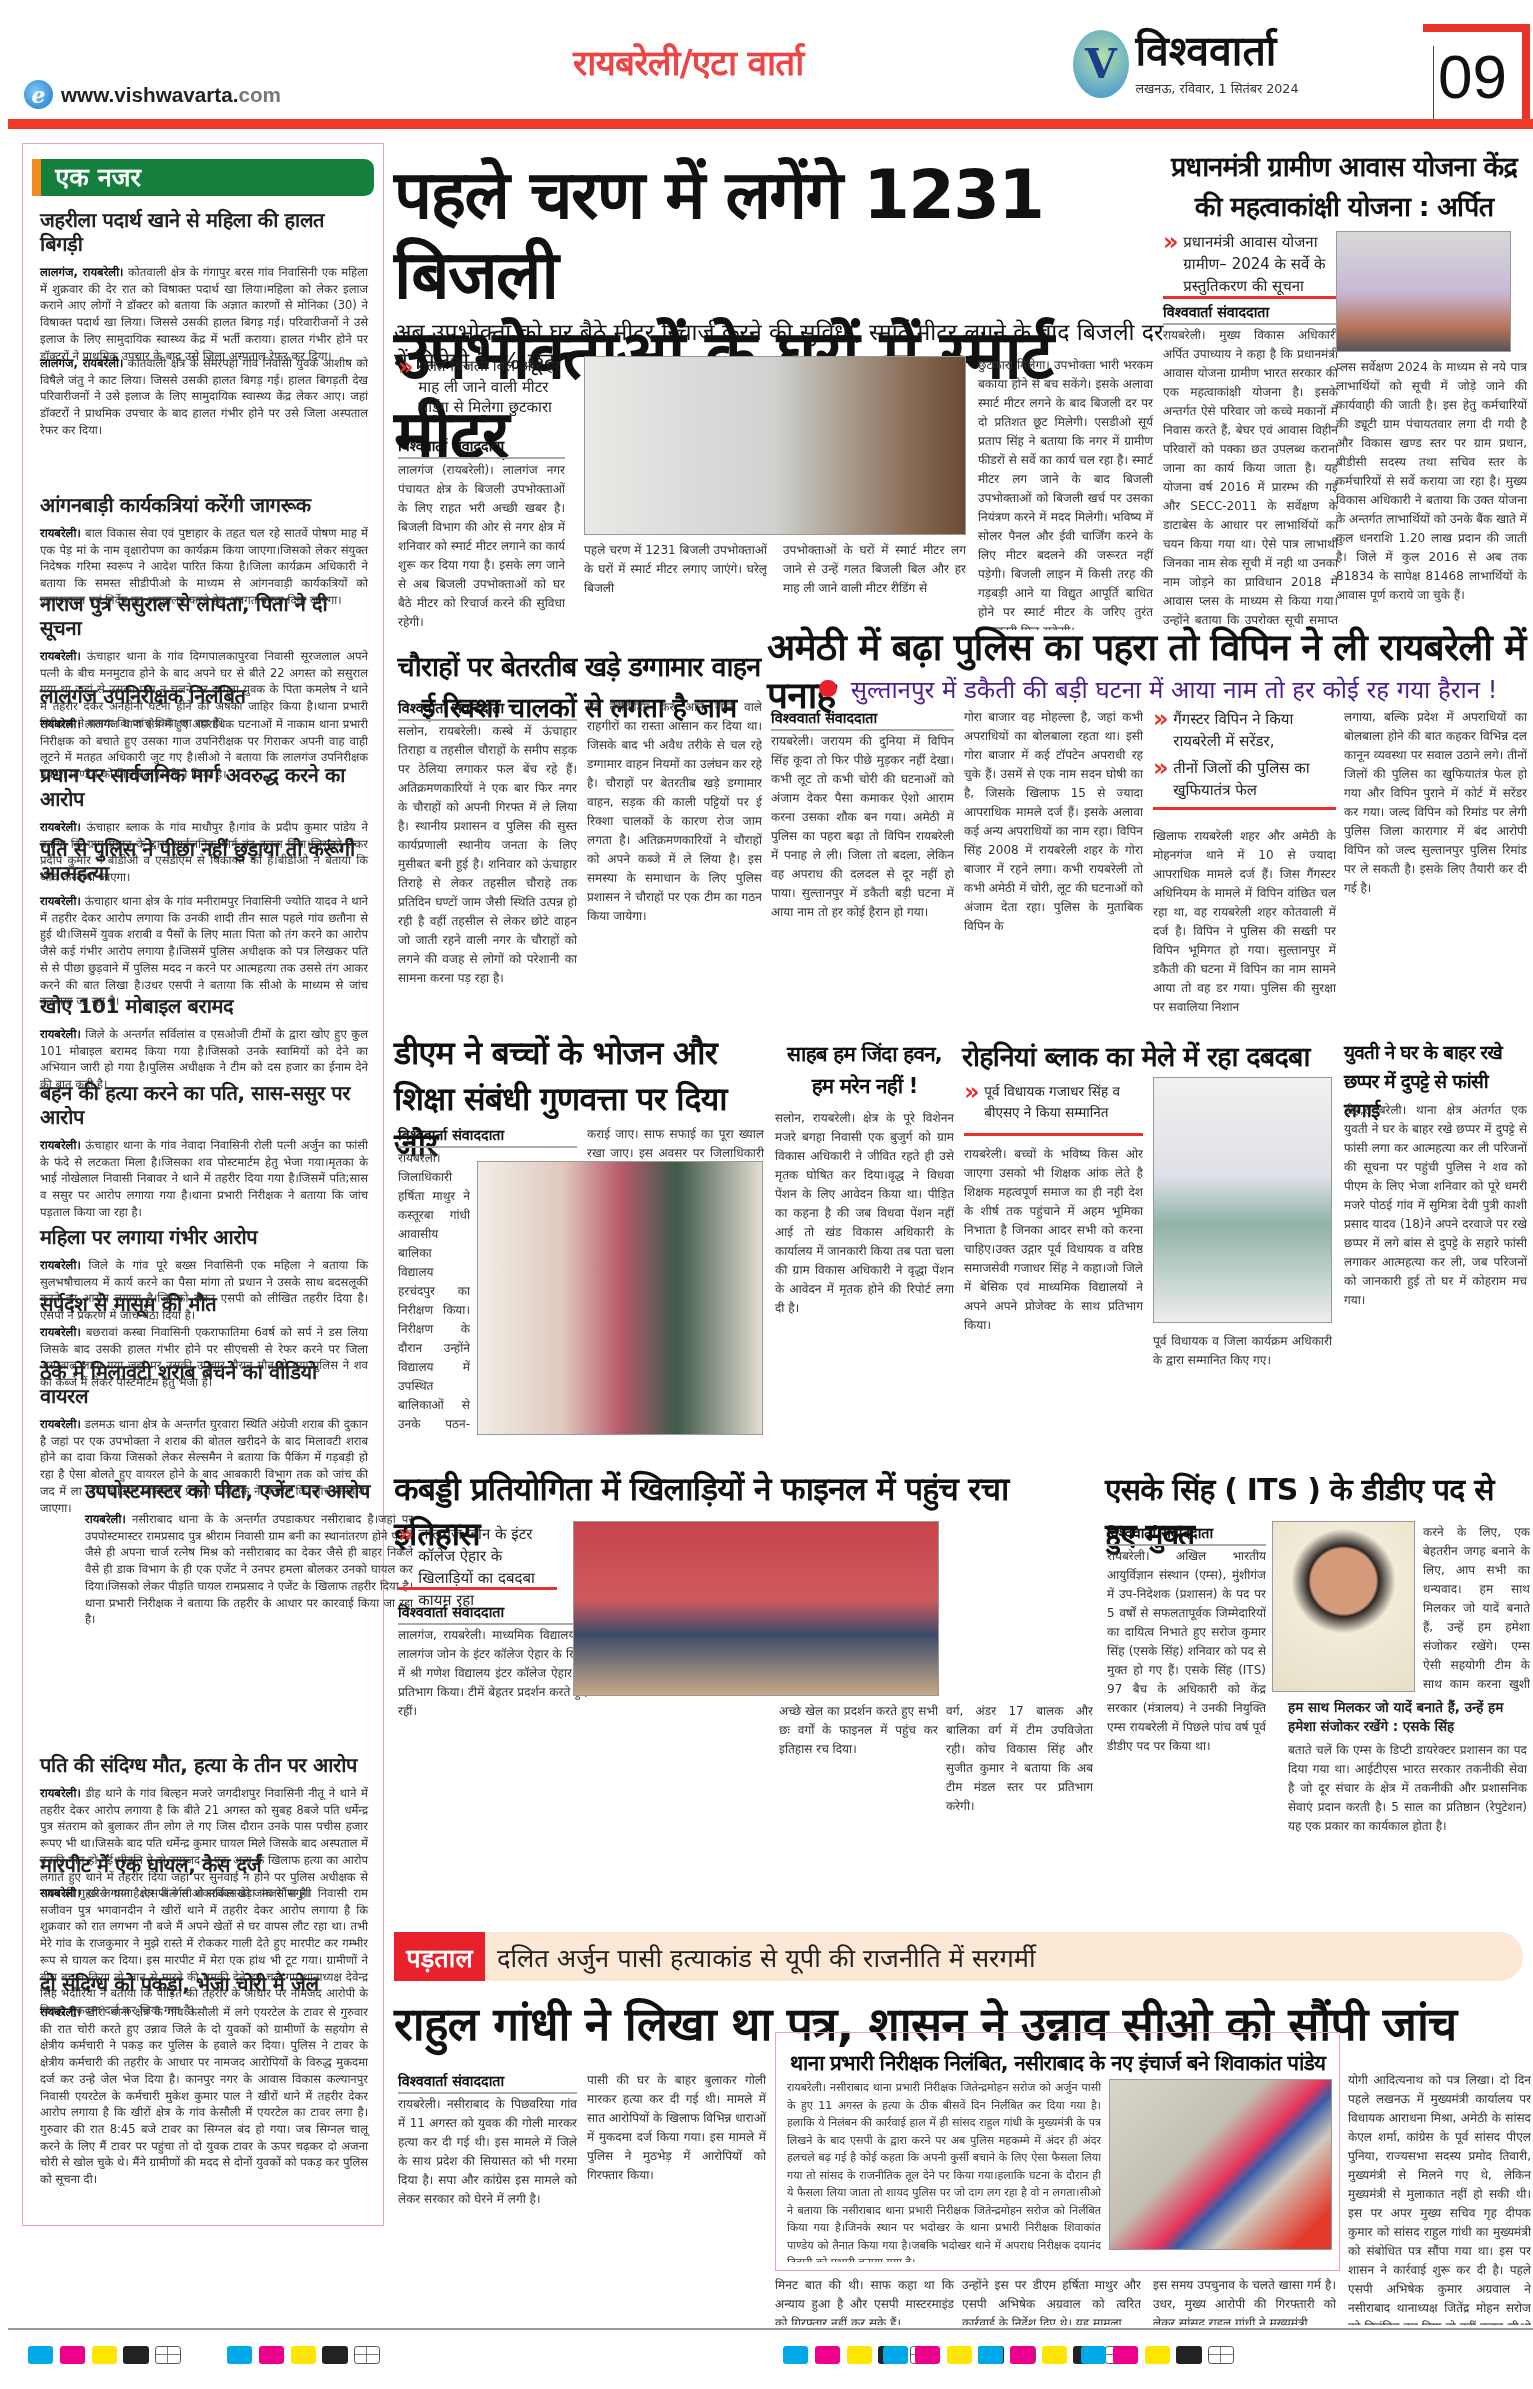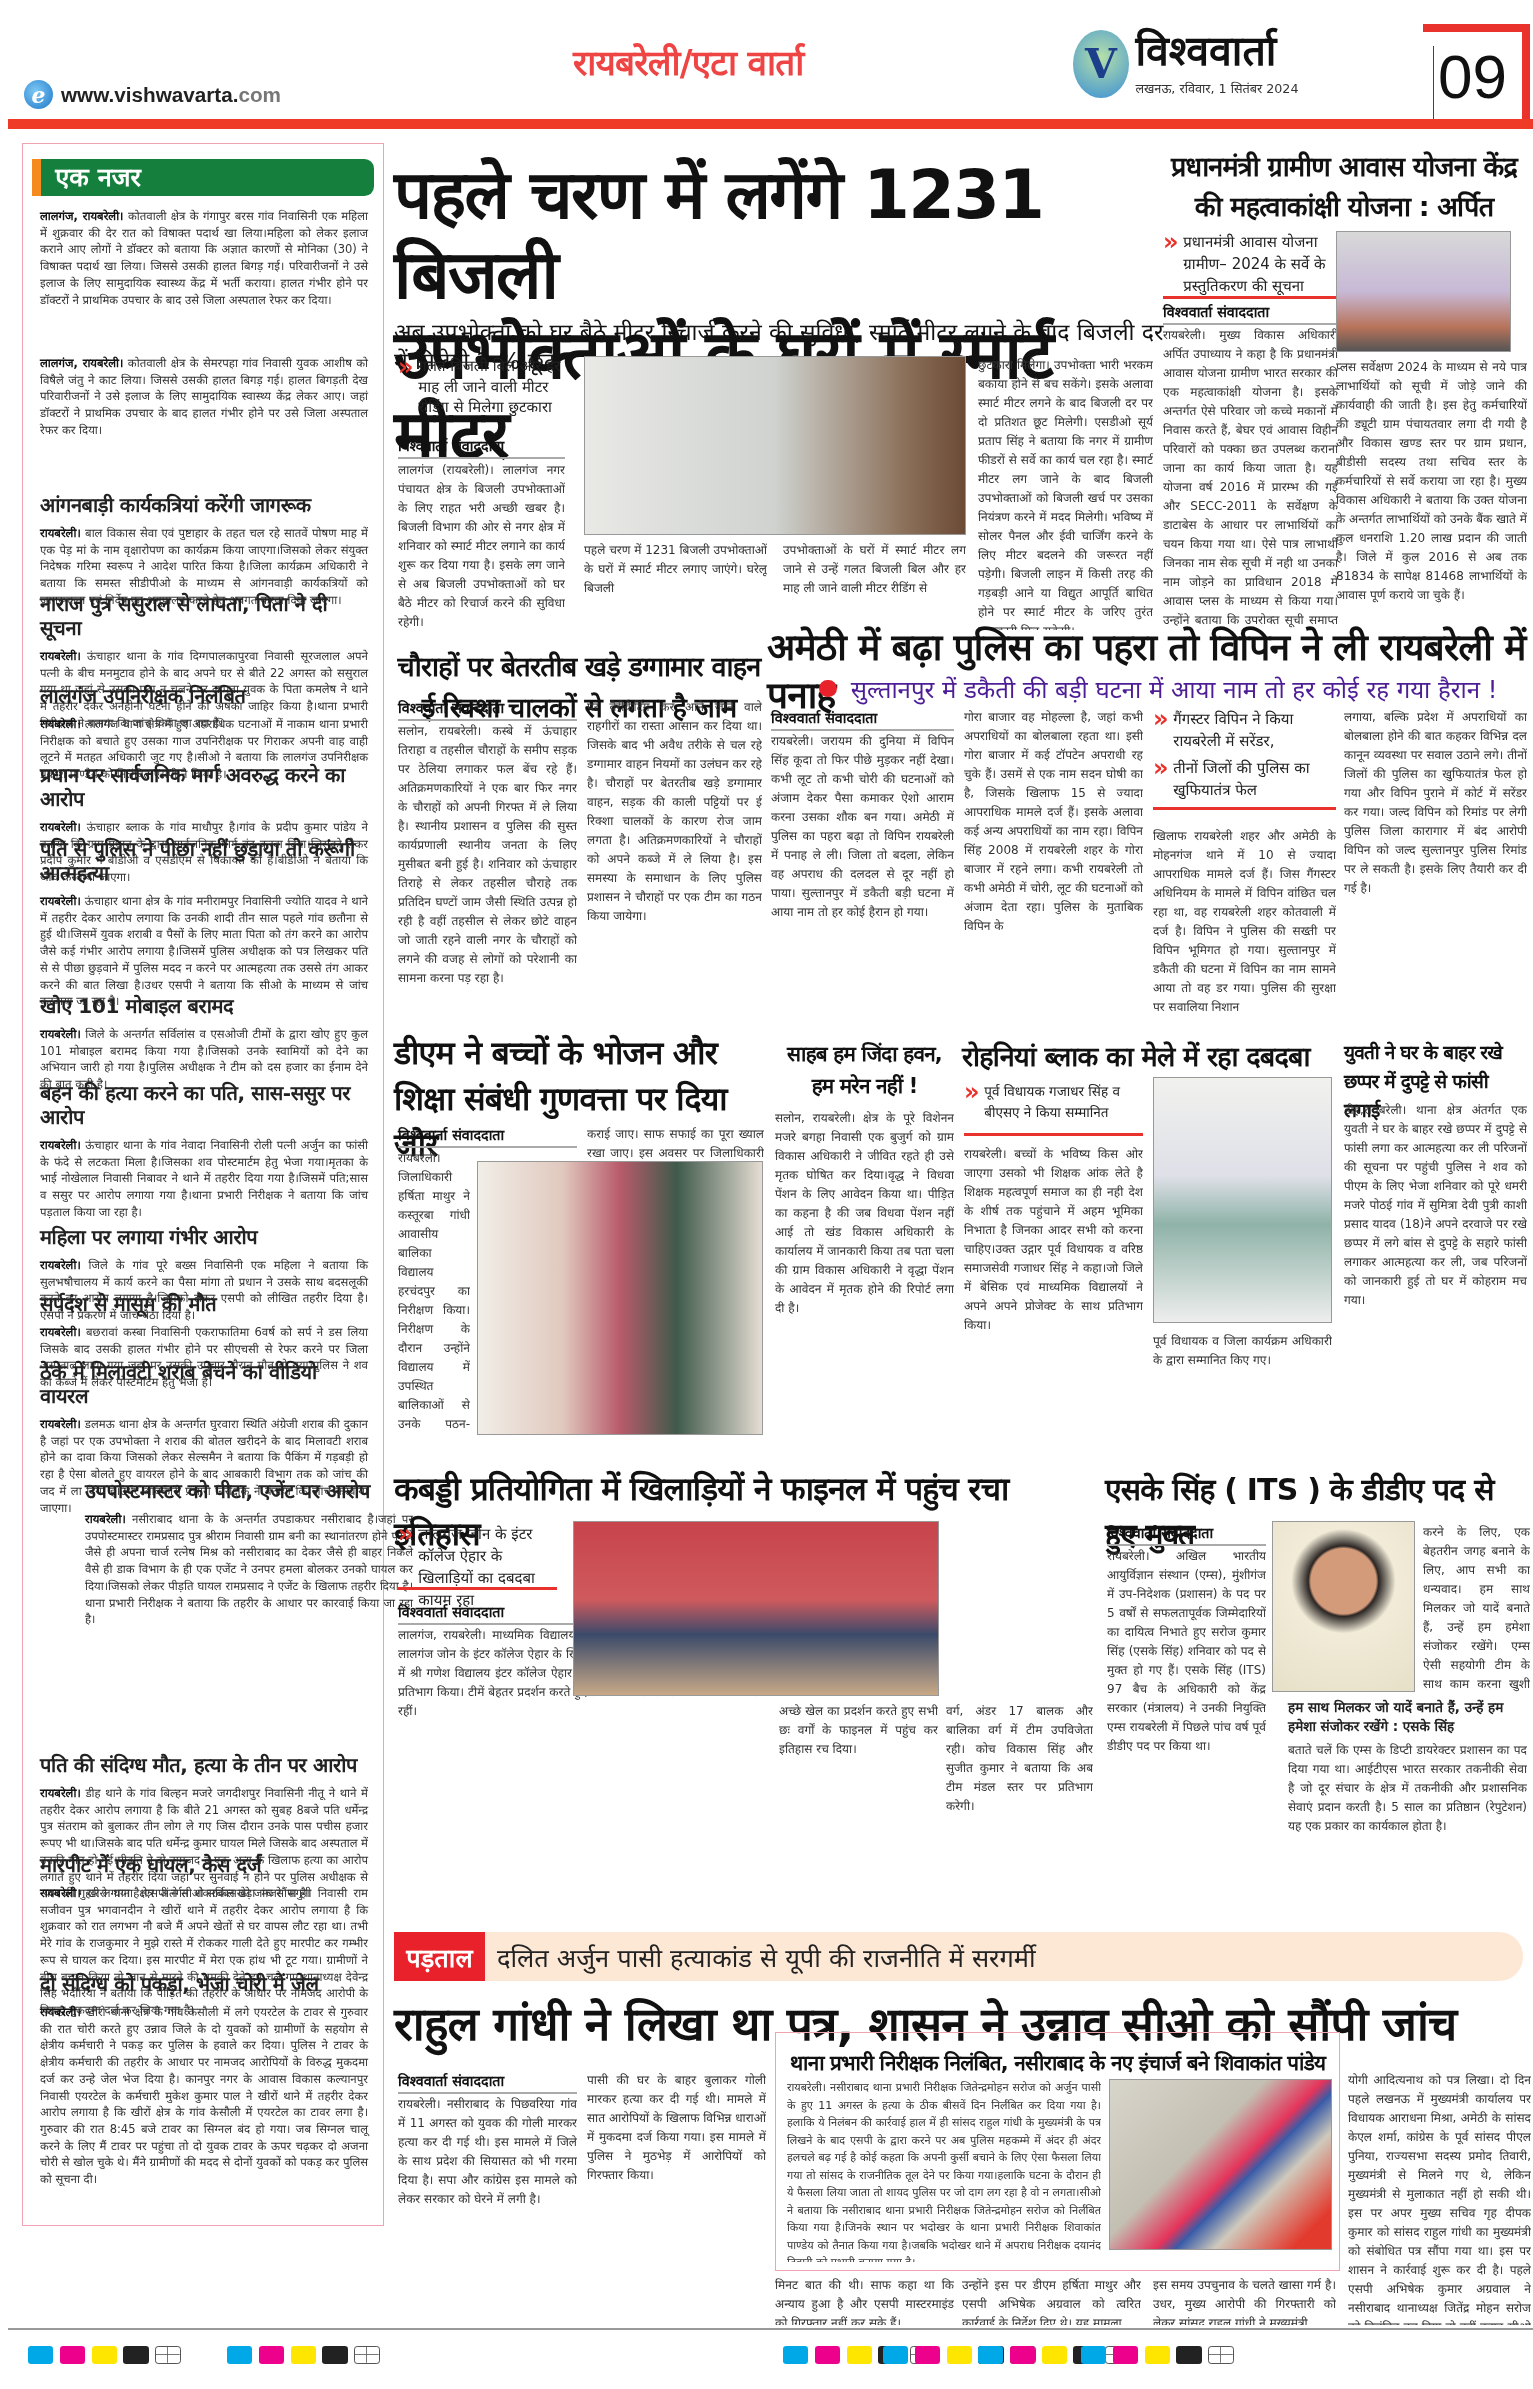--- a/index.html
+++ b/index.html
@@ -58,20 +58,21 @@
     <div class="logo-date">लखनऊ, रविवार, 1 सितंबर 2024</div>
   </div>
 </div>
 <div class="abs pgno">09</div>
 <div class="abs redrule"></div>
 
 <div class="abs leftbox"></div>
 <div class="abs eknazar">एक नजर</div>
 <div id="briefs">
     <div class="brief" style="top: 208px;">
+      <h3>जहरीला पदार्थ खाने से महिला की हालत बिगड़ी</h3>
       <p><b>लालगंज, रायबरेली।</b> <span>कोतवाली क्षेत्र के गंगापुर बरस गांव निवासिनी एक महिला में शुक्रवार की देर रात को विषाक्त पदार्थ खा लिया।महिला को लेकर इलाज कराने आए लोगों ने डॉक्टर को बताया कि अज्ञात कारणों से मोनिका (30) ने विषाक्त पदार्थ खा लिया। जिससे उसकी हालत बिगड़ गई। परिवारीजनों ने उसे इलाज के लिए सामुदायिक स्वास्थ्य केंद्र में भर्ती कराया। हालत गंभीर होने पर डॉक्टरों ने प्राथमिक उपचार के बाद उसे जिला अस्पताल रेफर कर दिया।</span></p>
     </div>
     <div class="brief" style="top: 355px;">
       <p><b>लालगंज, रायबरेली।</b> <span>कोतवाली क्षेत्र के सेमरपहा गांव निवासी युवक आशीष को विषैले जंतु ने काट लिया। जिससे उसकी हालत बिगड़ गई। हालत बिगड़ती देख परिवारीजनों ने उसे इलाज के लिए सामुदायिक स्वास्थ्य केंद्र लेकर आए। जहां डॉक्टरों ने प्राथमिक उपचार के बाद हालत गंभीर होने पर उसे जिला अस्पताल रेफर कर दिया।</span></p>
     </div>
     <div class="brief" style="top: 493px;">
       <h3>आंगनबाड़ी कार्यकत्रियां करेंगी जागरूक</h3>
       <p><b>रायबरेली।</b> <span>बाल विकास सेवा एवं पुष्टाहार के तहत चल रहे सातवें पोषण माह में एक पेड़ मां के नाम वृक्षारोपण का कार्यक्रम किया जाएगा।जिसको लेकर संयुक्त निदेषक गरिमा स्वरूप ने आदेश पारित किया है।जिला कार्यक्रम अधिकारी ने बताया कि समस्त सीडीपीओ के माध्यम से आंगनवाड़ी कार्यकत्रियों को जागरूकता एवं निर्देष का अनुपालन करने हेतु अवगत करवा दिया जाएगा।</span></p>
     </div>
     <div class="brief" style="top: 592px;">

